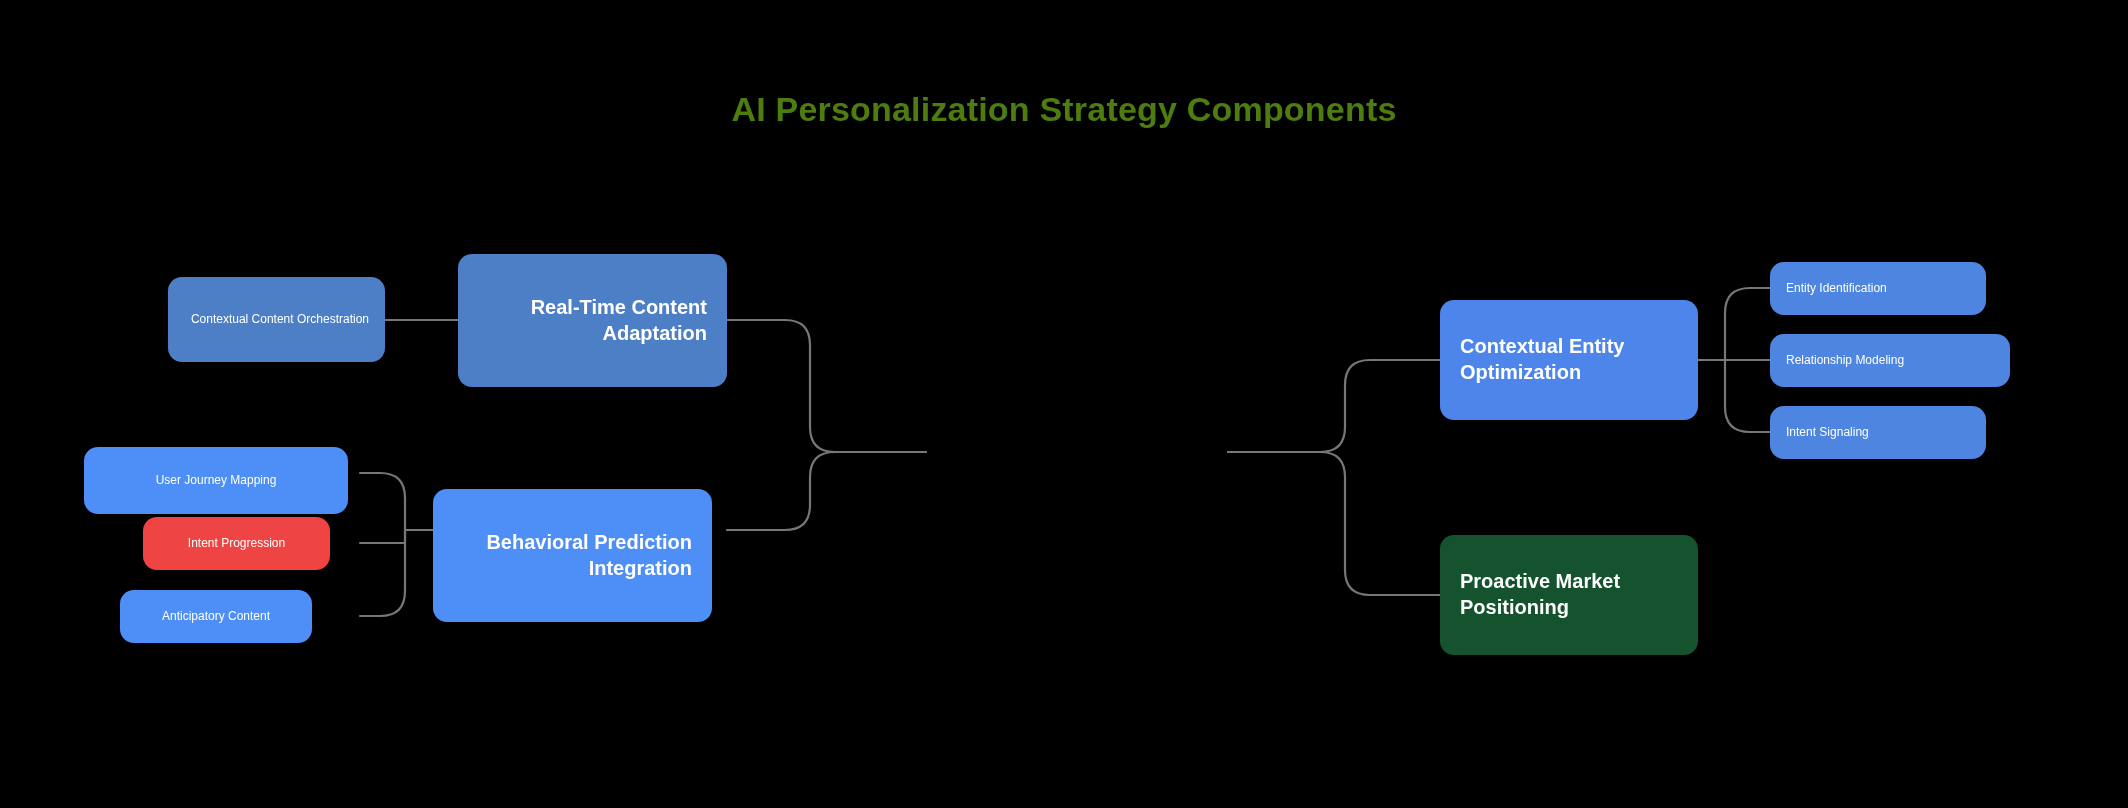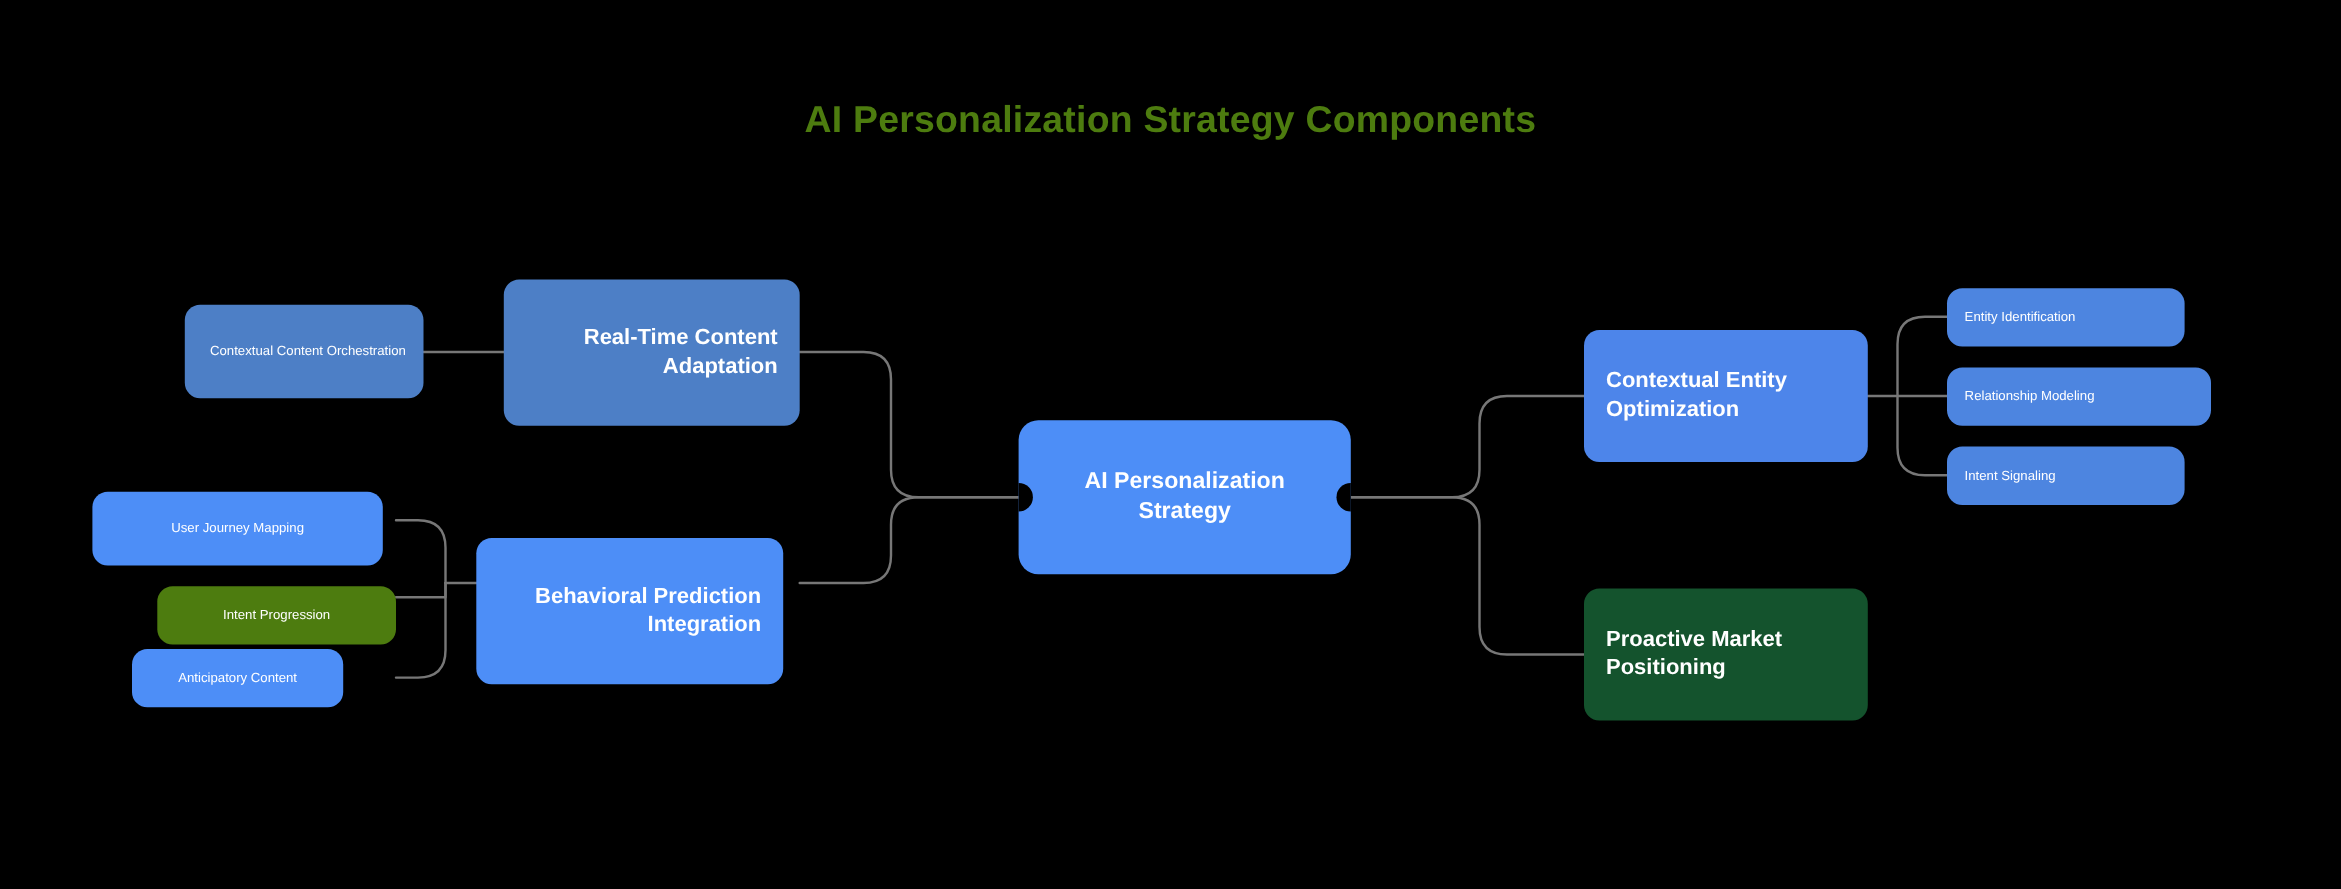--- a/index.html
+++ b/index.html
@@ -134,41 +134,38 @@
 
     <path d="M 1228 452 L 1320 452 Q 1345 452 1345 427 L 1345 385 Q 1345 360 1370 360 L 1440 360"></path>
     <path d="M 1228 452 L 1320 452 Q 1345 452 1345 477 L 1345 570 Q 1345 595 1370 595 L 1440 595"></path>
 
     <path d="M 1698 360 L 1725 360"></path>
     <path d="M 1770 288 L 1750 288 Q 1725 288 1725 313 L 1725 360"></path>
     <path d="M 1770 360 L 1725 360"></path>
     <path d="M 1770 432 L 1750 432 Q 1725 432 1725 407 L 1725 360"></path>
   </svg>
 
-  <div class="node root align-center" id="node-root" style="left:926px; top:382px; width:302px; height:140px; background:#4d8ef7;">
-    <span class="label">AI Personalization Strategy</span>
-  </div>
 
   <div class="node branch align-right" style="left:458px; top:254px; width:269px; height:133px; background:#4d7fc6;">
     <span class="label">Real-Time Content Adaptation</span>
   </div>
 
   <div class="node leaf align-right" style="left:168px; top:277px; width:217px; height:85px; background:#4d7fc6;">
     <span class="label">Contextual Content Orchestration</span>
   </div>
 
   <div class="node branch align-right" style="left:433px; top:489px; width:279px; height:133px; background:#4d8ef7;">
     <span class="label">Behavioral Prediction Integration</span>
   </div>
 
   <div class="node leaf align-center" style="left:84px; top:447px; width:264px; height:67px; background:#4d8ef7;">
     <span class="label">User Journey Mapping</span>
   </div>
 
-  <div class="node leaf align-center" style="left:143px; top:517px; width:217px; height:53px; background:#4d7c0f;margin-top:16px;">
+  <div class="node leaf align-center" style="left:143px; top:517px; width:187px; height:53px; background:#ef4444;">
     <span class="label">Intent Progression</span>
   </div>
 
   <div class="node leaf align-center" style="left:120px; top:590px; width:192px; height:53px; background:#4d8ef7;">
     <span class="label">Anticipatory Content</span>
   </div>
 
   <div class="node branch align-left" style="left:1440px; top:300px; width:258px; height:120px; background:#4d85ea;">
     <span class="label">Contextual Entity Optimization</span>
   </div>

